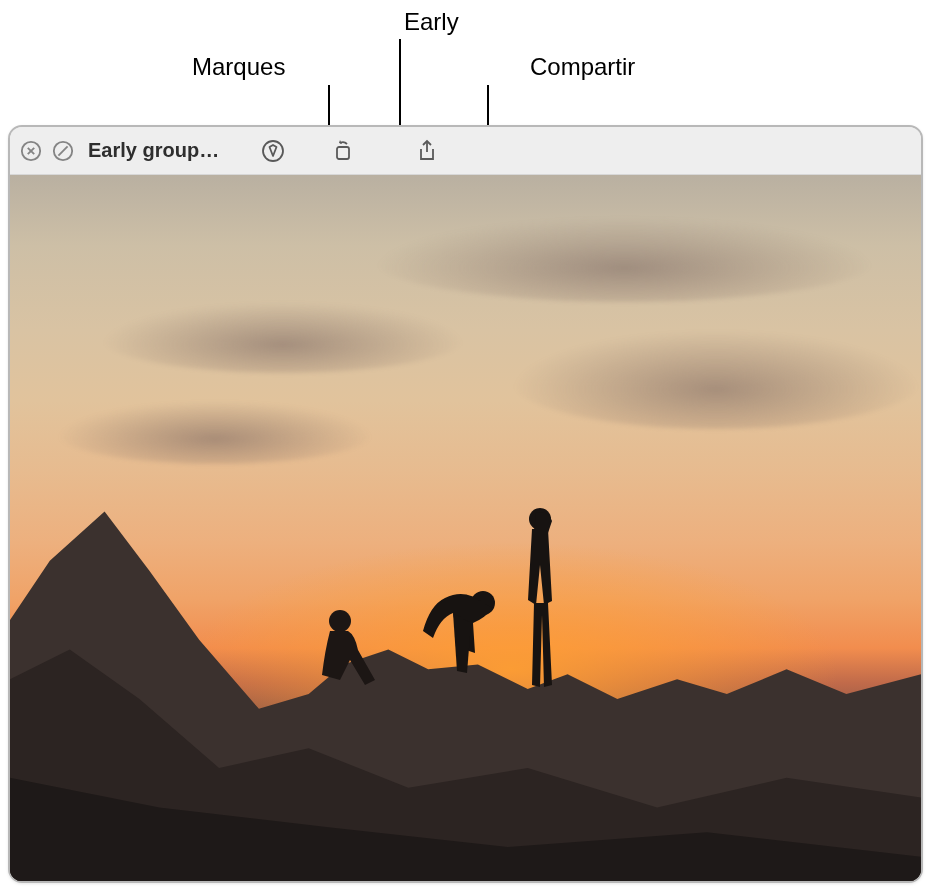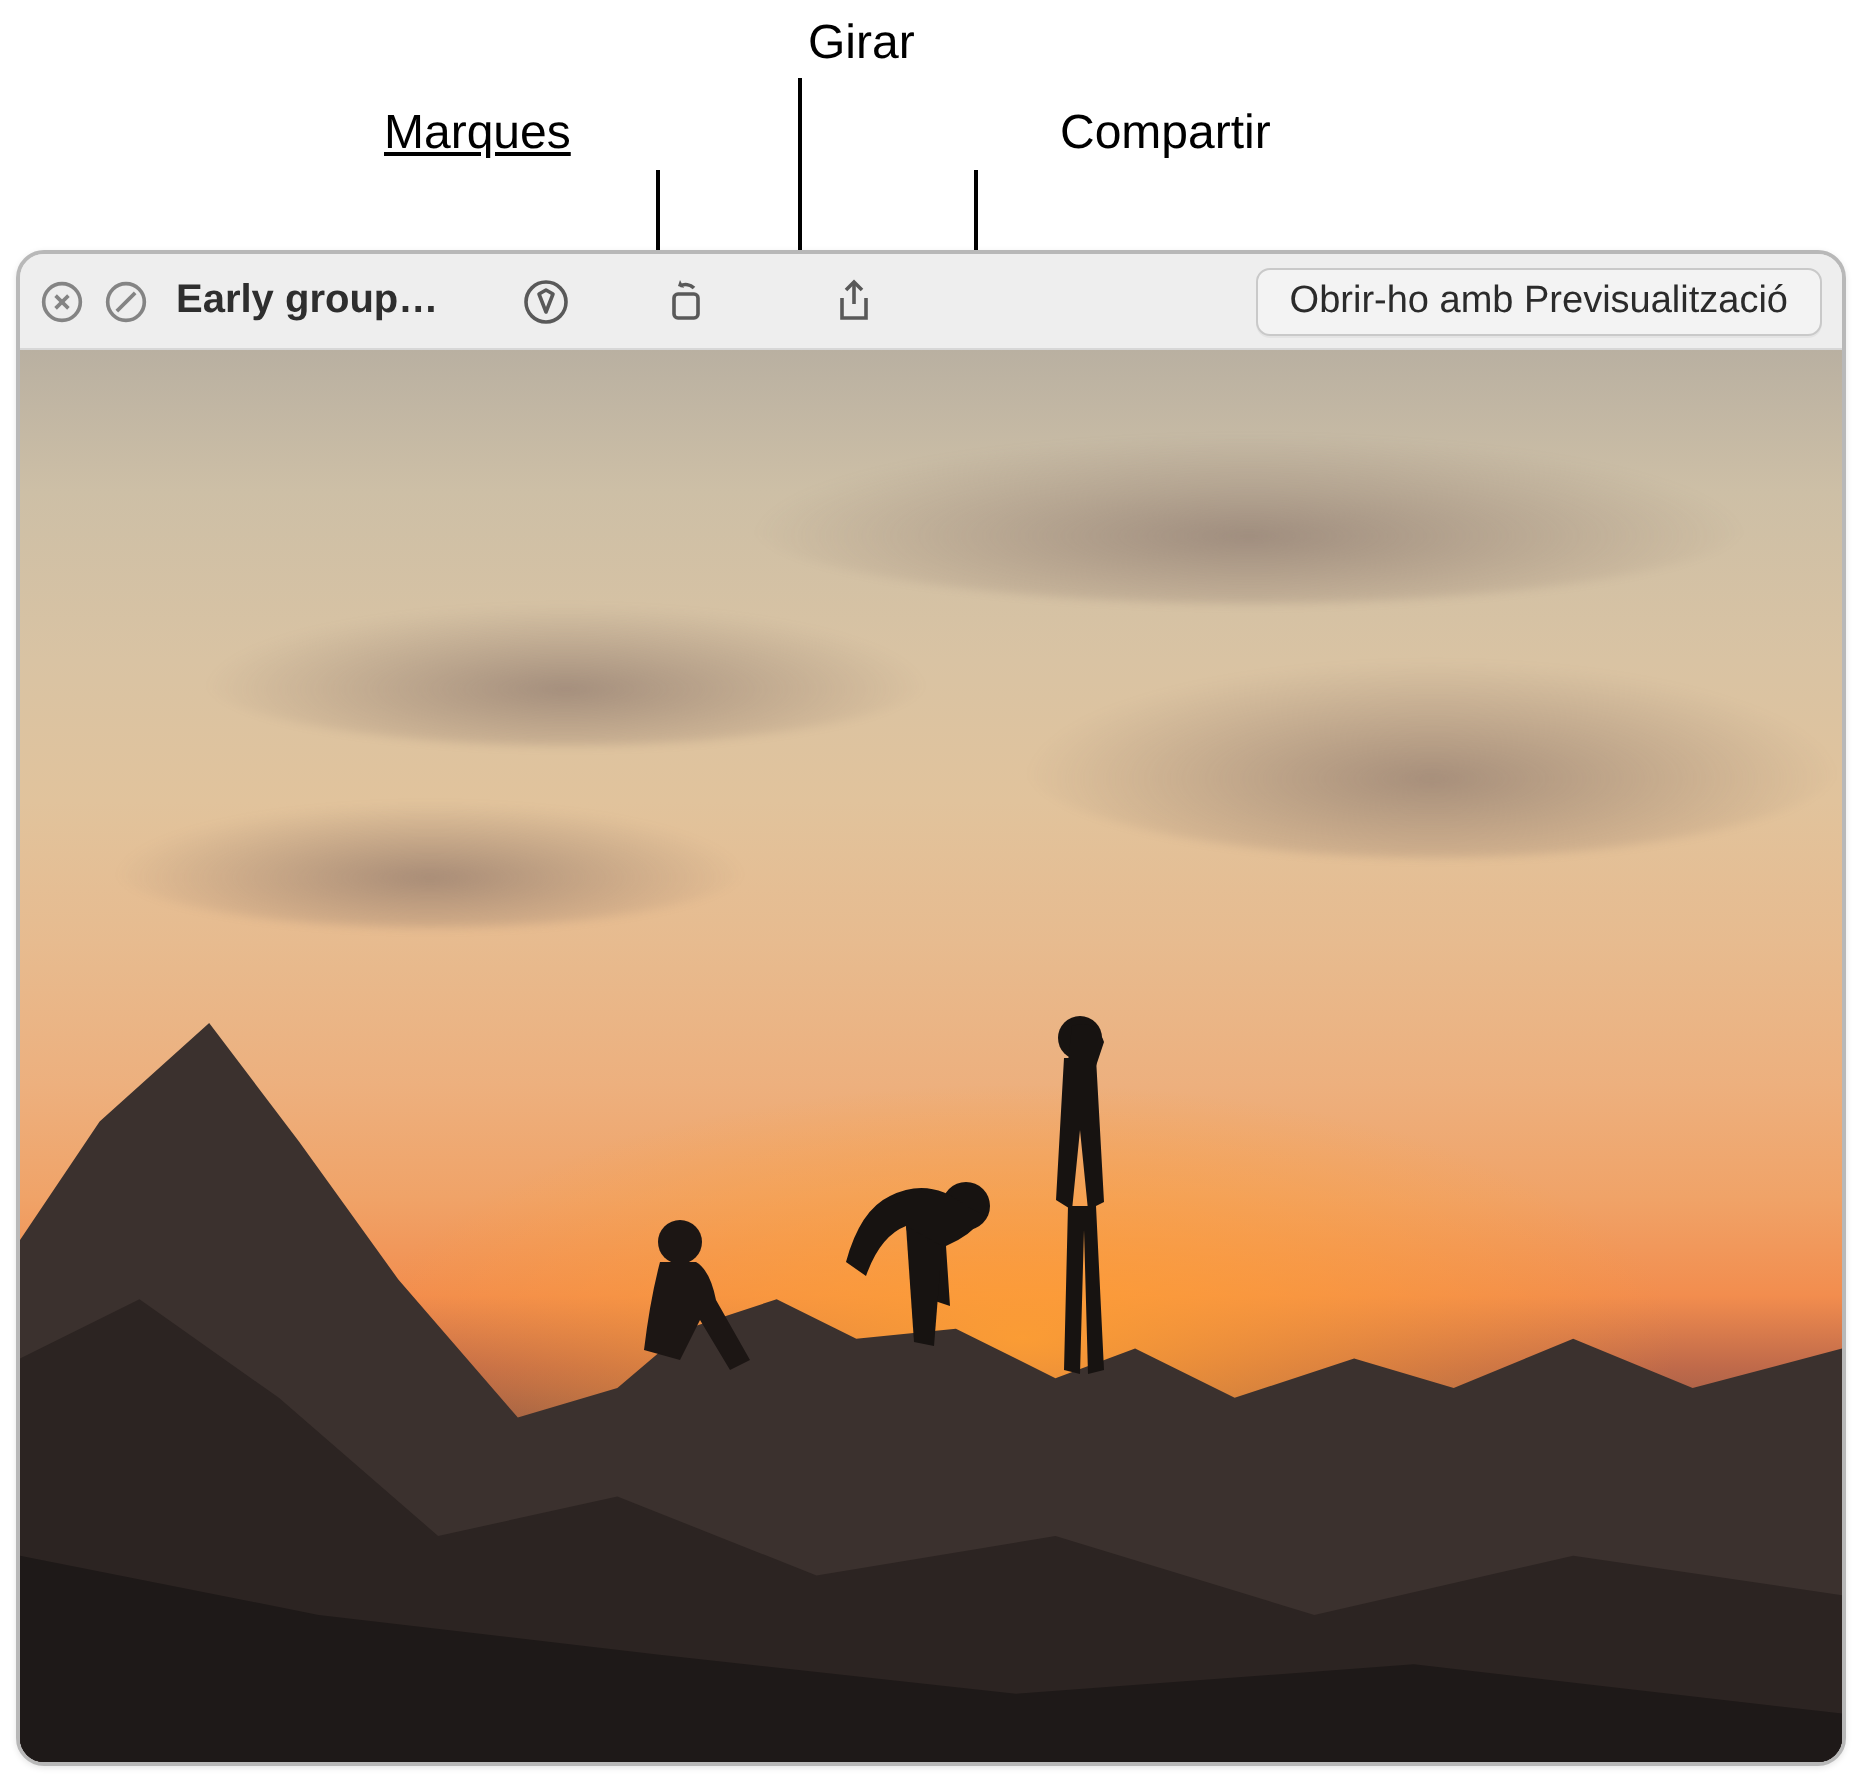--- a/index.html
+++ b/index.html
@@ -134,24 +134,24 @@
     position:absolute; left:0; right:0; bottom:0; height:58%;
   }
   .rocks svg { width:100%; height:100%; display:block; }
   .person { position:absolute; }
   .person svg { display:block; }
 </style>
 </head>
 <body>
 
 <div class="callouts">
-  <span class="callout-label" style="left:192px; top:53px;text-decoration:underline;">Marques</span>
+  <span class="callout-label" style="left:192px; top:53px;">Marques</span>
   <div class="callout-line" style="left:328px; top:85px; width:2px; height:58px;"></div>
 
-  <span class="callout-label" style="left:404px; top:8px;">Girar</span>
+  <span class="callout-label" style="left:404px; top:8px;">Early</span>
   <div class="callout-line" style="left:399px; top:39px; width:2px; height:101px;"></div>
 
   <span class="callout-label" style="left:493px; top:53px;margin-left:37px;">Compartir</span>
   <div class="callout-line" style="left:487px; top:85px; width:2px; height:58px;"></div>
 </div>
 
 <div class="window">
   <div class="titlebar">
 
     <div class="close-circle" title="close">
@@ -189,23 +189,20 @@
     </div>
 
     <div class="tb-icon-btn" style="margin-left:36px;">
       <svg viewBox="0 0 24 24" width="24" height="24" fill="none" stroke="currentColor" stroke-width="1.8">
         <path d="M12 2 L12 13"></path>
         <polyline points="8,6 12,2 16,6"></polyline>
         <path d="M6 10 L6 20 L18 20 L18 10"></path>
       </svg>
     </div>
 
-    <button class="open-btn">
-      <span>Obrir-ho amb Previsualització</span>
-    </button>
   </div>
 
   <div class="content">
     <div class="sky"></div>
 
     <div class="cloud" style="left:40%; top:6%;  width:55%; height:12%;"></div>
     <div class="cloud" style="left:10%; top:18%; width:40%; height:10%;"></div>
     <div class="cloud" style="left:55%; top:22%; width:45%; height:14%;"></div>
     <div class="cloud" style="left:5%;  top:32%; width:35%; height:9%;"></div>
 

